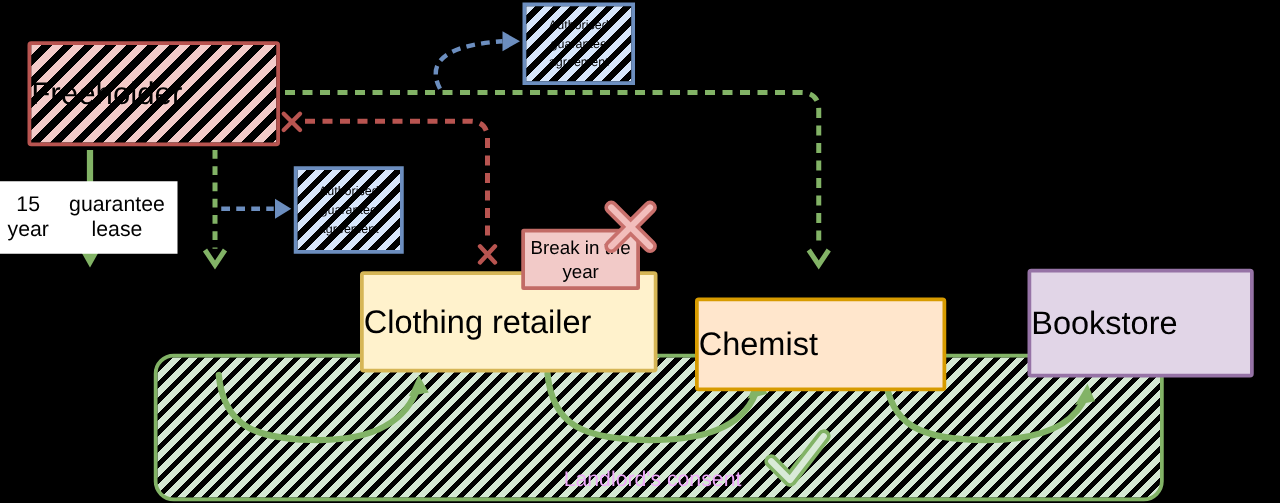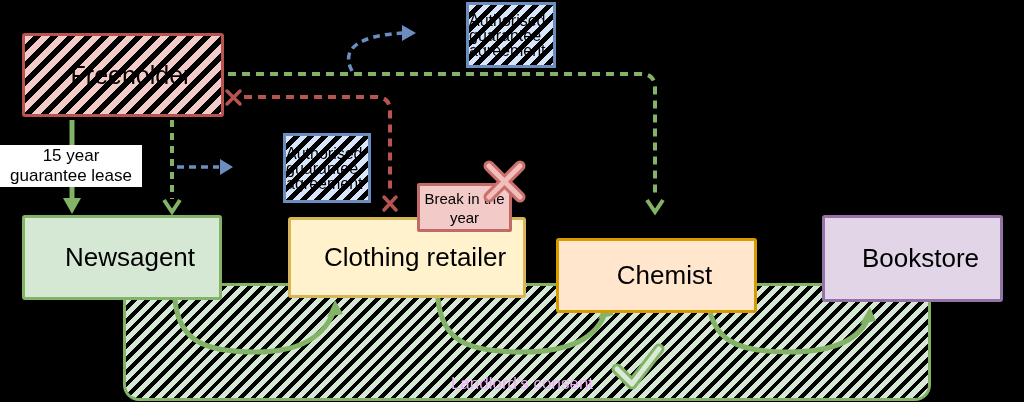--- a/index.html
+++ b/index.html
@@ -10,39 +10,39 @@
   #connectors{z-index:2;}
   #overlay-marks{z-index:6;}
 
   
   #band{left:123px;top:283px;width:802px;height:112px;border:3px solid #82b366;border-radius:16px;
         background:repeating-linear-gradient(135deg,#d5e8d4 0 5px,#000 5px 9px);z-index:1;}
   #band-label{left:432px;top:375px;width:180px;height:18px;line-height:18px;text-align:center;
         font-size:17px;color:#f0abfc;z-index:2;}
 
   
-  .node{display:flex;align-items:center;justify-content:center;text-align:center;
-        color:#000;z-index:3;border-radius:3px;box-sizing:border-box;padding-left:16px;}
+  .node{display:flex;align-items:center;justify-content:flex-start;text-align:center;
+        color:#000;z-index:3;border-radius:3px;box-sizing:border-box;}
   .node span{display:block;}
   #freeholder{left:22px;top:33px;width:202px;height:84px;border:3px solid #b85450;
         background:repeating-linear-gradient(135deg,#f3cbc9 0 6px,#000 6px 12px);font-size:25px;}
   #newsagent{left:22px;top:215px;width:200px;height:85px;border:3px solid #82b366;background:#d5e8d4;font-size:26px;}
   #clothing{left:288px;top:217px;width:238px;height:81px;border:3px solid #d6b656;background:#fff2cc;font-size:26px;}
   #chemist{left:556px;top:217px;width:201px;height:75px;border:3px solid #d79b00;background:#ffe6cc;font-size:26px;margin-top:21px;}
   #bookstore{left:822px;top:215px;width:181px;height:87px;border:3px solid #9673a6;background:#e1d5e7;font-size:26px;}
 
   
   .aga{border:3px solid #6c8ebf;background:repeating-linear-gradient(135deg,#d7e6fb 0 5px,#000 5px 10px);
-       display:flex;align-items:center;justify-content:center;font-size:16px;
-       line-height:15px;color:#000;z-index:4;box-sizing:border-box;margin-left:48px;}
+       display:flex;align-items:center;justify-content:center;text-align:center;font-size:10px;
+       line-height:15px;color:#000;z-index:4;box-sizing:border-box;}
   #aga-top{left:418px;top:2px;width:90px;height:66px;}
   #aga-left{left:235px;top:133px;width:88px;height:70px;}
 
-  #lease-label{left:0px;top:145px;width:142px;height:42px;background:#fff;color:#000;
-       display:flex;flex-direction:column;align-items:center;justify-content:center;
+  #lease-label{left:0px;top:145px;width:142px;height:58px;background:#fff;color:#000;
+       display:flex;flex-direction:row;align-items:center;justify-content:center;
        font-size:17px;line-height:20px;text-align:center;z-index:4;}
 
   #break-box{left:417px;top:183px;width:95px;height:49px;border:3px solid #c26b66;background:#f2cac8;
        display:flex;flex-direction:column;align-items:center;justify-content:center;text-align:center;
        font-size:15px;line-height:19px;color:#000;z-index:5;box-sizing:border-box;border-radius:2px;}
 </style>
 </head>
 <body>
 
 <div id="canvas">
@@ -76,23 +76,20 @@
     <path d="M598,319 L614,315 L606,302 Z" fill="#82b366"></path>
     <path d="M708,300 C712,340 736,352 789,352 C834,352 860,340 869,316" stroke="#82b366" stroke-width="5" fill="none" stroke-linecap="round"></path>
     <path d="M860,324 L876,321 L870,307 Z" fill="#82b366"></path>
   </svg>
 
   <div id="band-label" class="abs">Landlord's consent</div>
 
   <div id="freeholder" class="node abs">
     <span>Freeholder</span>
   </div>
-  <div id="newsagent" class="node abs">
-    <span>Newsagent</span>
-  </div>
   <div id="clothing" class="node abs">
     <span>Clothing retailer</span>
   </div>
   <div id="chemist" class="node abs">
     <span>Chemist</span>
   </div>
   <div id="bookstore" class="node abs">
     <span>Bookstore</span>
   </div>
 

